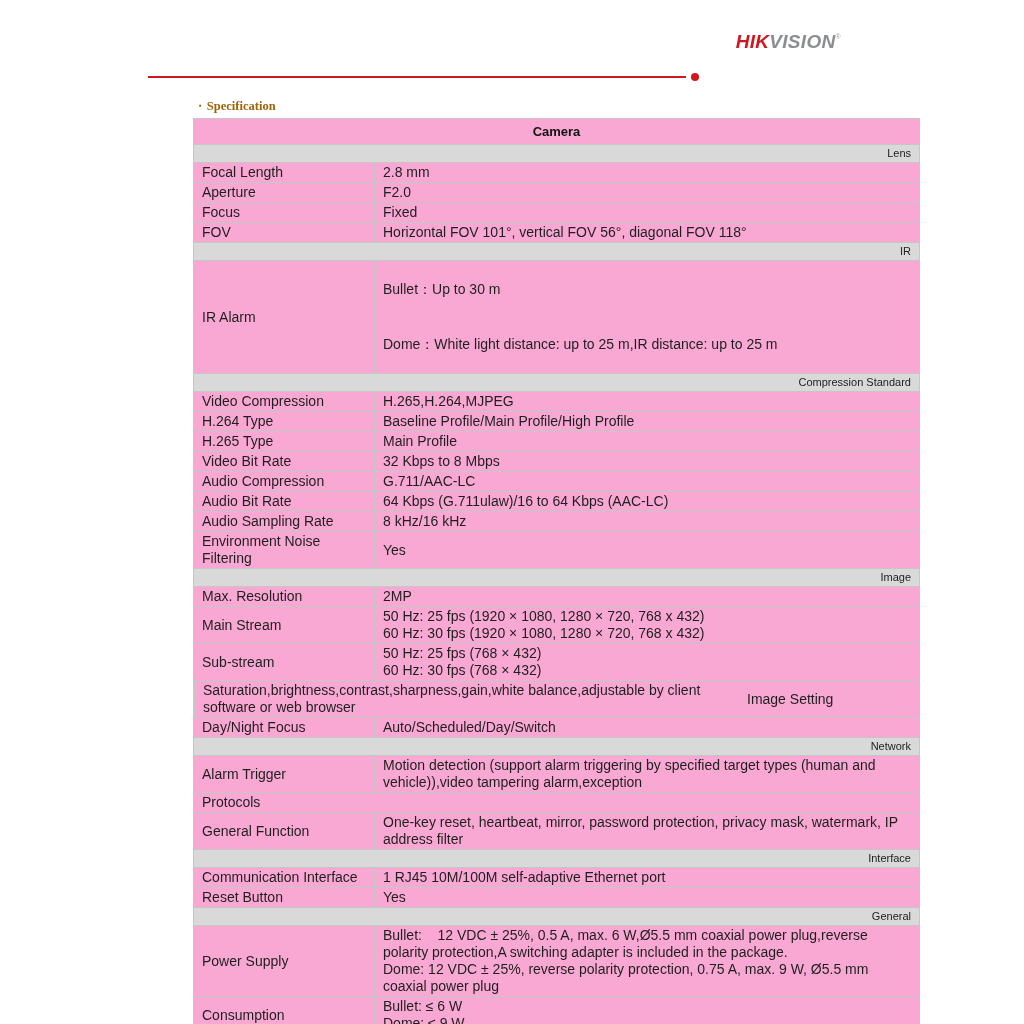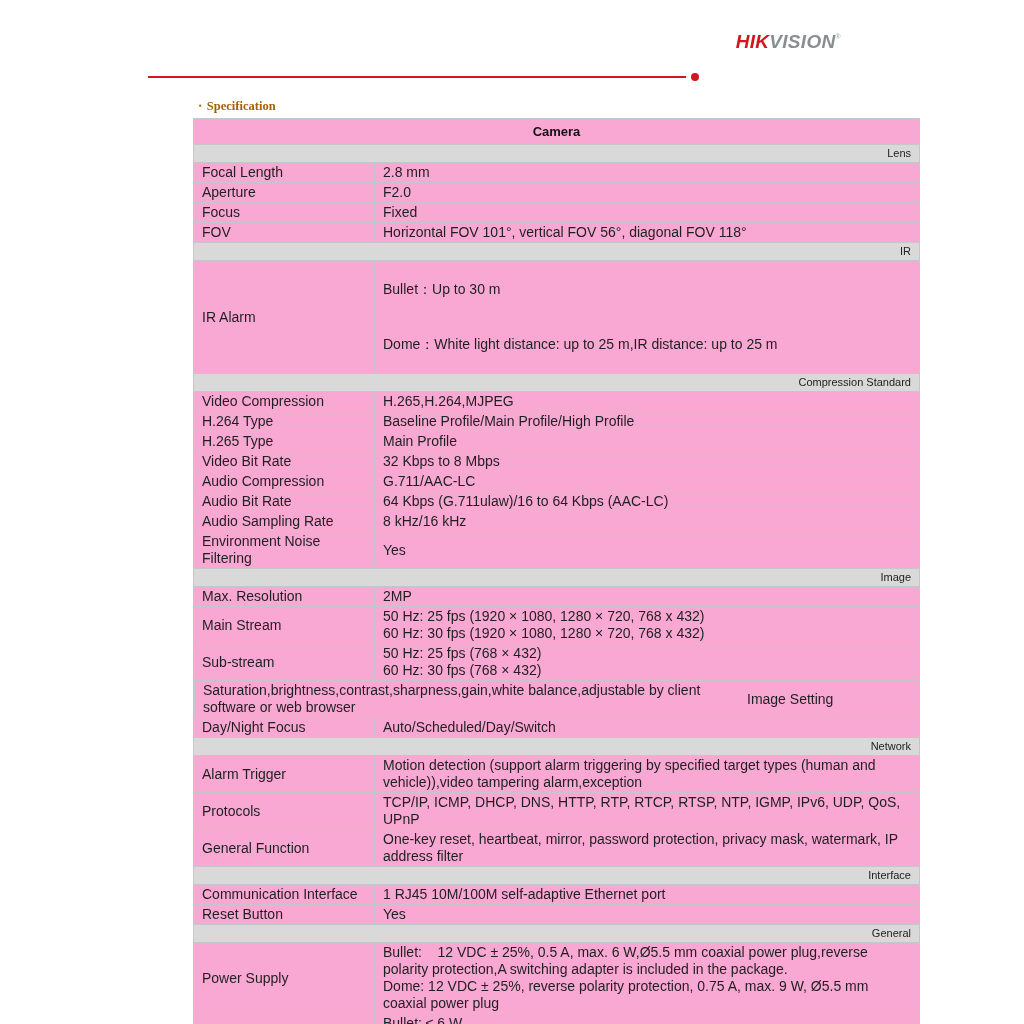--- a/index.html
+++ b/index.html
@@ -203,23 +203,20 @@
         </div>
         <div class="section-header">Network</div>
         <div class="spec-row">
           <div class="cell label-cell">Alarm Trigger</div>
           <div class="cell value-cell">
             <div class="value-line">Motion detection (support alarm triggering by specified target types (human and vehicle)),video tampering alarm,exception</div>
           </div>
         </div>
         <div class="spec-row">
           <div class="cell label-cell">Protocols</div>
-          <div class="cell value-cell">
-            <div class="value-line">TCP/IP, ICMP, DHCP, DNS, HTTP, RTP, RTCP, RTSP, NTP, IGMP, IPv6, UDP, QoS, UPnP</div>
-          </div>
         </div>
         <div class="spec-row">
           <div class="cell label-cell">General Function</div>
           <div class="cell value-cell">
             <div class="value-line">One-key reset, heartbeat, mirror, password protection, privacy mask, watermark, IP address filter</div>
           </div>
         </div>
         <div class="section-header">Interface</div>
         <div class="spec-row">
           <div class="cell label-cell">Communication Interface</div>

